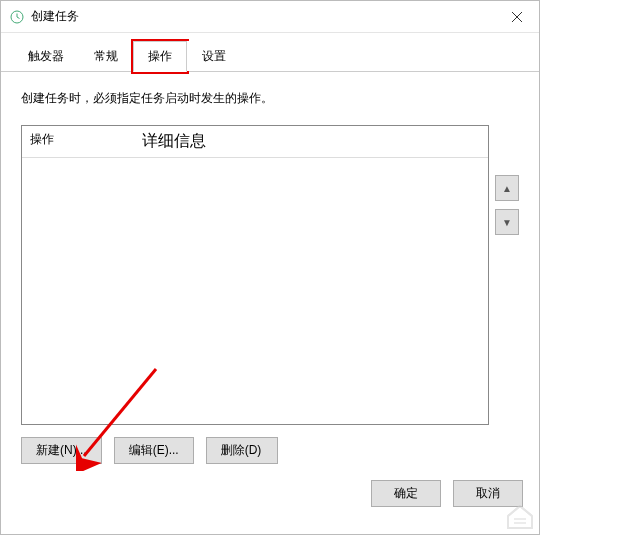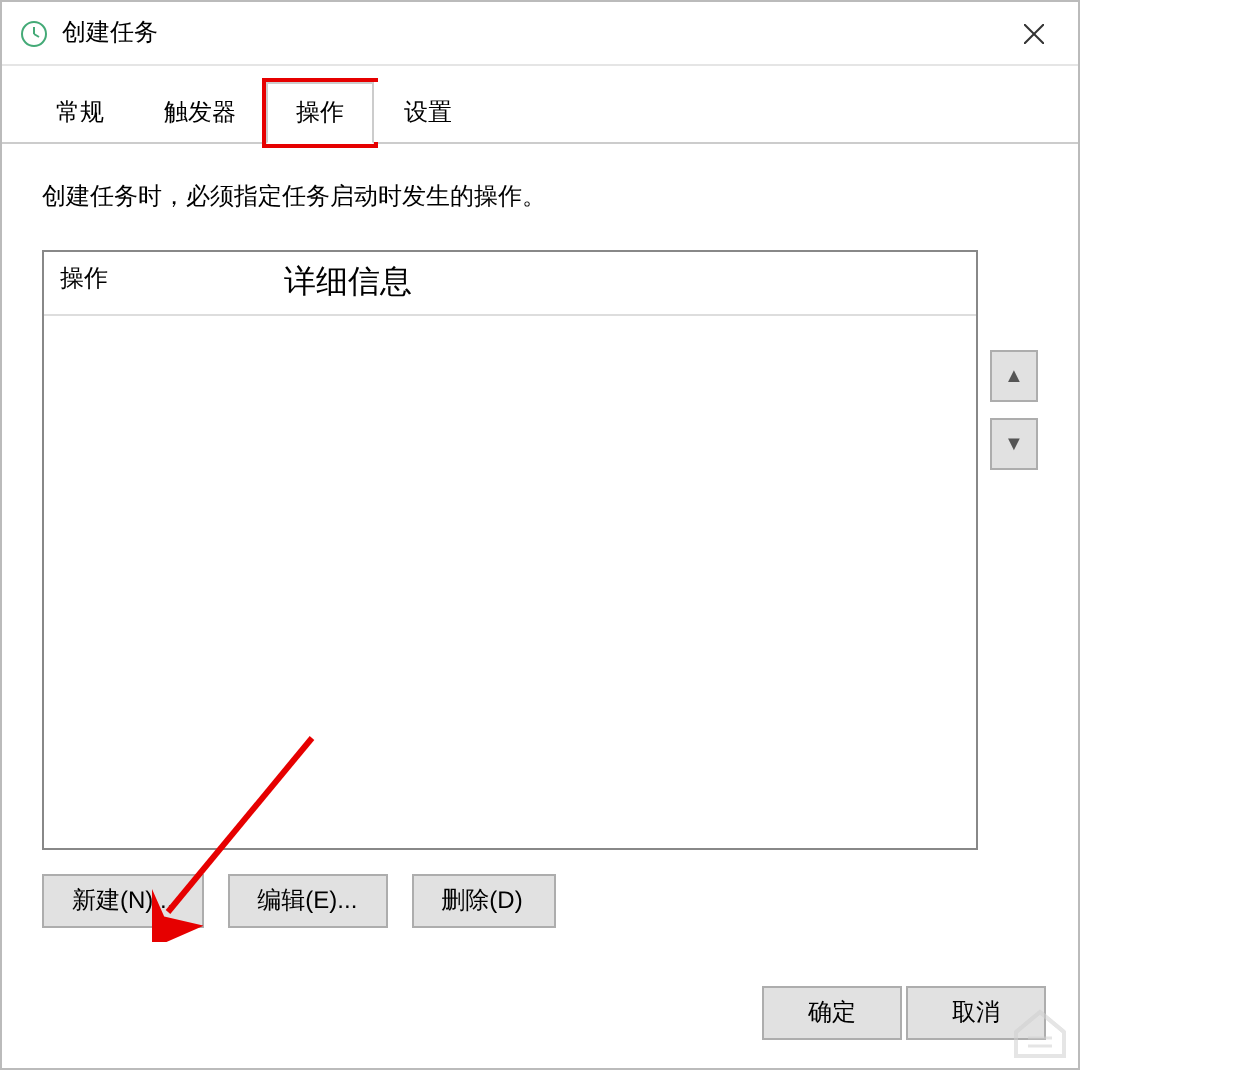--- a/index.html
+++ b/index.html
@@ -131,24 +131,24 @@
       padding: 4px 14px;
       background: #e1e1e1;
       border: 1px solid #adadad;
       font-size: 12px;
       cursor: pointer;
       min-width: 72px;
       text-align: left;
     }
     .footer {
       position: absolute;
-      bottom: 14px;
+      bottom: 27px;
       right: 16px;
       display: flex;
-      gap: 2px;
+      gap: 12px;
     }
     .btn-footer {
       padding: 4px 22px;
       background: #e1e1e1;
       border: 1px solid #adadad;
       font-size: 12px;
       cursor: pointer;
     }
     .arrow-annotation {
       position: absolute;
@@ -193,22 +193,22 @@
     <span class="title">创建任务</span>
     <div class="close-btn">
       <svg width="10" height="10" viewBox="0 0 10 10">
         <line x1="0" y1="0" x2="10" y2="10" stroke="currentColor" stroke-width="1"></line>
         <line x1="10" y1="0" x2="0" y2="10" stroke="currentColor" stroke-width="1"></line>
       </svg>
     </div>
   </div>
 
   <div class="tabs">
+    <div class="tab">触发器</div>
     <div class="tab">常规</div>
-    <div class="tab">触发器</div>
     <div class="tab active highlight-box">操作</div>
     <div class="tab">设置</div>
   </div>
 
   <div class="content">
     <div class="desc">创建任务时，必须指定任务启动时发生的操作。</div>
 
     <div class="list-area">
       <div class="list-box">
         <div class="list-header">

